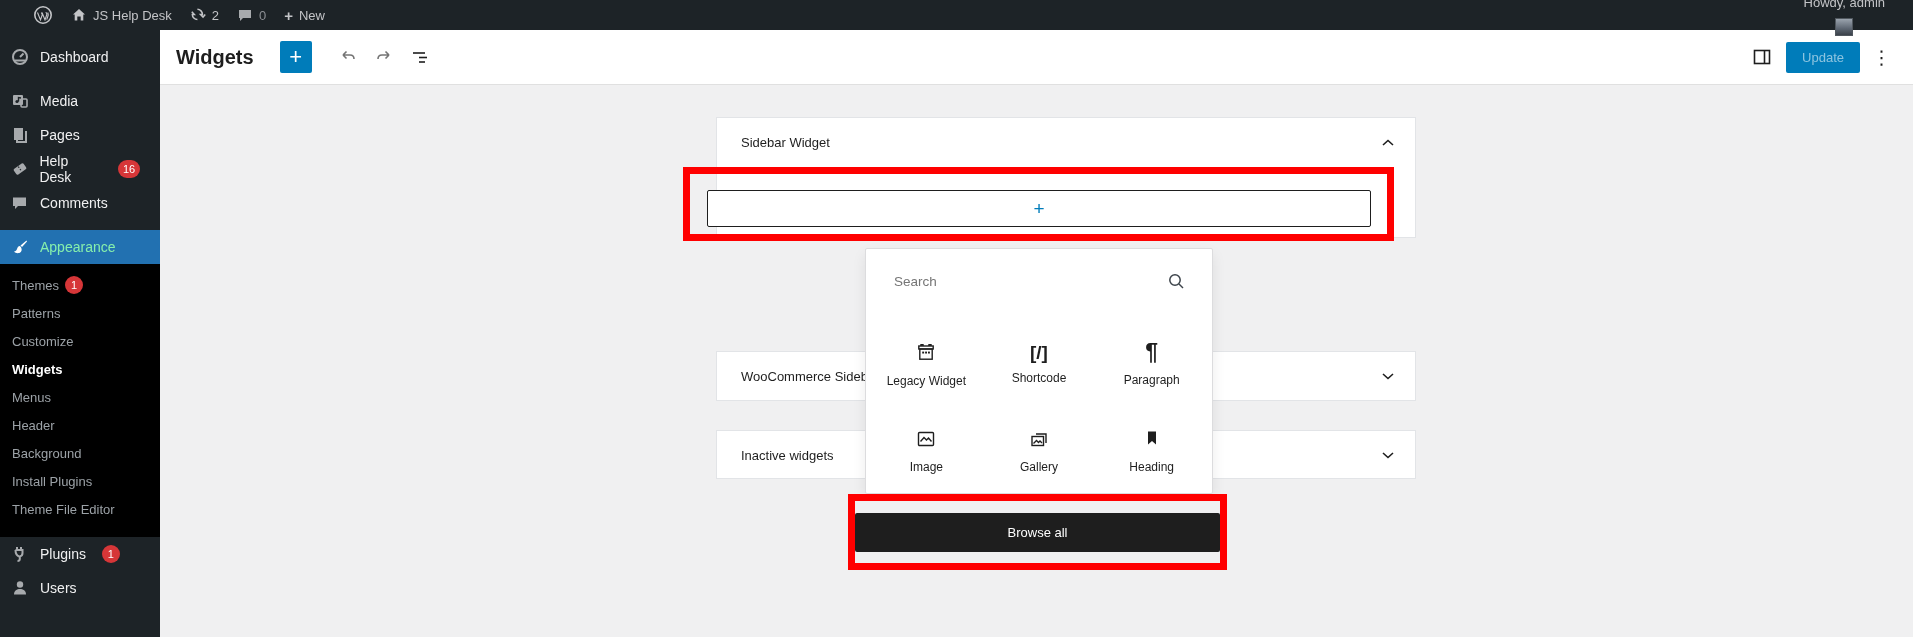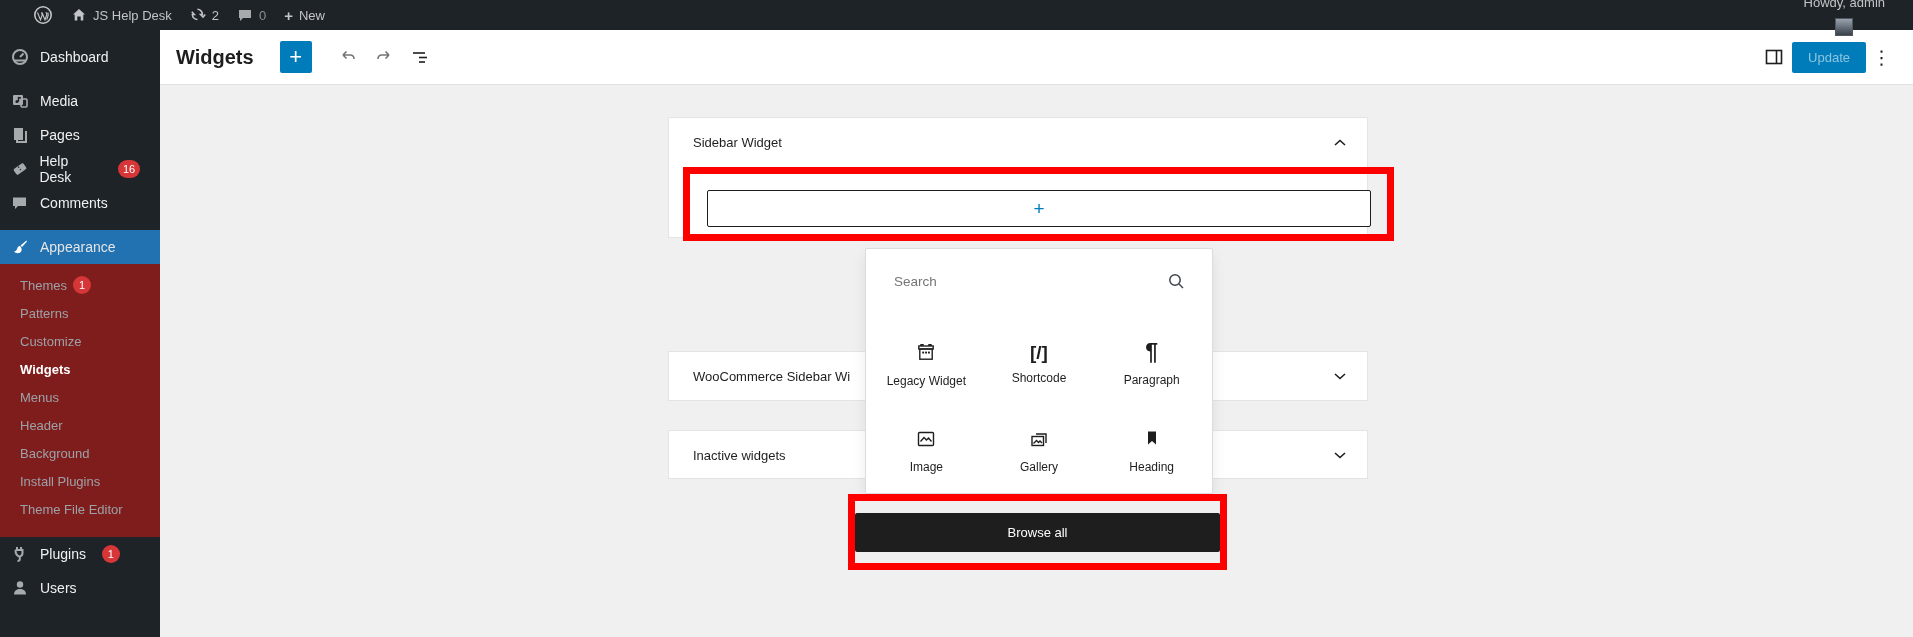--- a/index.html
+++ b/index.html
@@ -29,62 +29,62 @@
   #sidemenu {
     position:absolute; top:30px; left:0; width:160px; height:607px;
     background:#1d2327; color:#f0f0f1; font-size:14px; z-index:55;
   }
   .sm-spacer { height:10px; }
   .sm-item {
     height:34px; display:flex; align-items:center; gap:10px;
     padding:0 20px 0 10px; cursor:pointer; position:relative; color:#f0f0f1;
   }
   .sm-item .sm-ico { width:20px; display:flex; justify-content:center; }
-  .sm-item.active { background:#2271b1; color:#e5e5e5; }
+  .sm-item.active { background:#2271b1; color:#86efac; }
   .sm-item.active::after {
     content:""; position:absolute; right:-8px; top:9px;
     border:8px solid transparent; border-left-color:#2271b1;
   }
   .badge {
     margin-left:6px; min-width:18px; height:18px; padding:0 5px;
     background:#d63638; color:#fff; border-radius:9px; font-size:11px;
     display:inline-flex; align-items:center; justify-content:center; line-height:1;
   }
-  #appearance-submenu { background:#7f1d1d; padding:7px 8px 14px; }
+  #appearance-submenu { background:#000000; padding:7px 0 14px; }
   .sub-item {
     height:28px; display:flex; align-items:center; padding:0 12px;
     font-size:13px; color:#9ca2a7; cursor:pointer;
   }
   .sub-item.active { color:#fff; font-weight:bold; }
 
   
   #editor-header {
     position:absolute; left:160px; top:30px; width:1753px; height:55px;
     background:#fff; border-bottom:1px solid #e0e0e0; z-index:40;
     display:flex; align-items:center; padding:0 16px;
   }
   #page-title { font-size:20px; font-weight:bold; margin-right:26px; }
   .hdr-plus {
     width:32px; height:32px; border-radius:2px; background:#007cba; color:#fff;
     display:flex; align-items:center; justify-content:center; font-size:22px; line-height:1;
     cursor:pointer; margin-right:18px;
   }
   .hdr-ico { width:36px; height:36px; display:flex; align-items:center; justify-content:center; cursor:pointer; }
-  .hdr-right { margin-left:auto; display:flex; align-items:center; gap:0; }
+  .hdr-right { margin-left:auto; display:flex; align-items:center; gap:6px; }
   #update-btn {
     background:#007cba; color:rgba(255,255,255,.55); border:none; border-radius:2px;
     font-size:13px; padding:8px 16px; cursor:pointer; font-family:"Liberation Sans",sans-serif;
   }
   .kebab { font-size:19px; letter-spacing:0; color:#1e1e1e; cursor:pointer; padding:0 6px; }
 
   
   #canvas { position:absolute; left:160px; top:85px; width:1753px; height:552px; background:#f0f0f1; }
 
   .warea {
-    position:absolute; left:508px; width:700px; background:#fff;
+    position:absolute; left:556px; width:700px; background:#fff;
     border:1px solid #e2e4e7; font-size:13px; color:#1e1e1e; z-index:1;
   }
   .warea-head {
     height:49px; display:flex; align-items:center; justify-content:space-between;
     padding:0 20px 0 24px; cursor:pointer;
   }
   #warea-sidebar { top:32px; height:121px; }
   #warea-footer { top:189px; height:49px; }
   #warea-woo { top:266px; height:50px; }
   #warea-inactive { top:345px; height:49px; }

